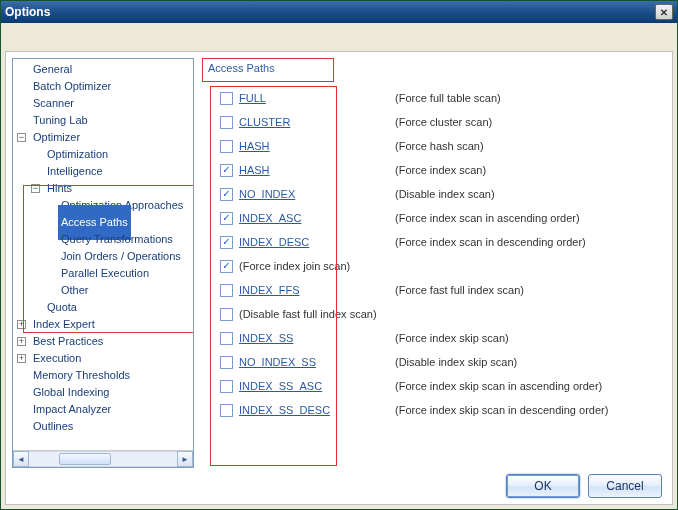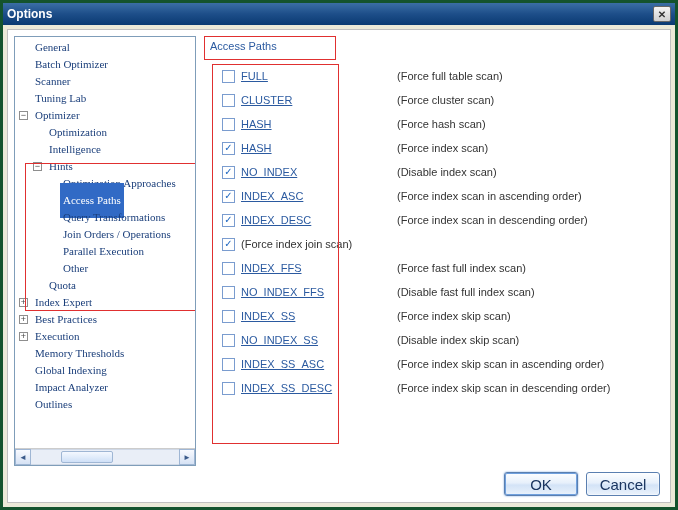--- a/index.html
+++ b/index.html
@@ -9,25 +9,26 @@
     height: 510px;
     font-family: Tahoma, Arial, sans-serif;
     font-size: 11px;
     background: #fff;
     color: #000;
     overflow: hidden;
   }
   .window {
     width: 678px;
     height: 510px;
-    border: 3px solid #14532d;
+    border: 1px solid #14532d;
     box-sizing: border-box;
     display: flex;
     flex-direction: column;
     background: #ece9d8;
+    gap: 24px;
   }
   .titlebar {
     height: 22px;
     background: linear-gradient(to bottom, #3b6ea5 0%, #1d4e89 50%, #0a3a72 100%);
     color: #fff;
     display: flex;
     align-items: center;
     padding: 0 4px;
     font-weight: bold;
     font-size: 12px;
@@ -113,21 +114,20 @@
     font-size: 9px;
     line-height: 7px;
     text-align: center;
     color: #4a4a4a;
     box-sizing: border-box;
   }
   .label {
     padding: 9px 3px;
     color: #1a3e7a;
     cursor: default;
-    font-family: Liberation Serif, serif;
   }
   .label.selected {
     background: #316ac5;
     color: #fff;
   }
   .red-box {
     border: 1px solid #e03030;
     position: absolute;
     pointer-events: none;
   }
@@ -221,21 +221,21 @@
     padding: 6px 4px 2px 4px;
     gap: 8px;
   }
   .btn {
     min-width: 72px;
     height: 22px;
     border: 1px solid #5a7fb0;
     border-radius: 3px;
     background: linear-gradient(to bottom, #fdfeff 0%, #e7f0fb 45%, #d3e3f7 55%, #eaf2fc 100%);
     color: #1a3560;
-    font-size: 15px;
+    font-size: 12px;
     display: flex;
     align-items: center;
     justify-content: center;
     box-shadow: 0 0 0 1px rgba(255,255,255,0.4) inset;
   }
   .btn.default {
     box-shadow: 0 0 0 1px #6fa0de inset, 0 0 2px #6fa0de;
   }
 </style>
 </head>
@@ -476,21 +476,20 @@
               <span class="ap-check checked"></span>
               <span class="ap-desc">(Force index join scan)</span>
             </div>
             <div class="ap-row">
               <span class="ap-check"></span>
               <span class="ap-name">INDEX_FFS</span>
               <span class="ap-desc">(Force fast full index scan)</span>
             </div>
             <div class="ap-row">
               <span class="ap-check"></span>
-              <span class="ap-name">NO_INDEX_FFS</span>
               <span class="ap-desc">(Disable fast full index scan)</span>
             </div>
             <div class="ap-row">
               <span class="ap-check"></span>
               <span class="ap-name">INDEX_SS</span>
               <span class="ap-desc">(Force index skip scan)</span>
             </div>
             <div class="ap-row">
               <span class="ap-check"></span>
               <span class="ap-name">NO_INDEX_SS</span>

